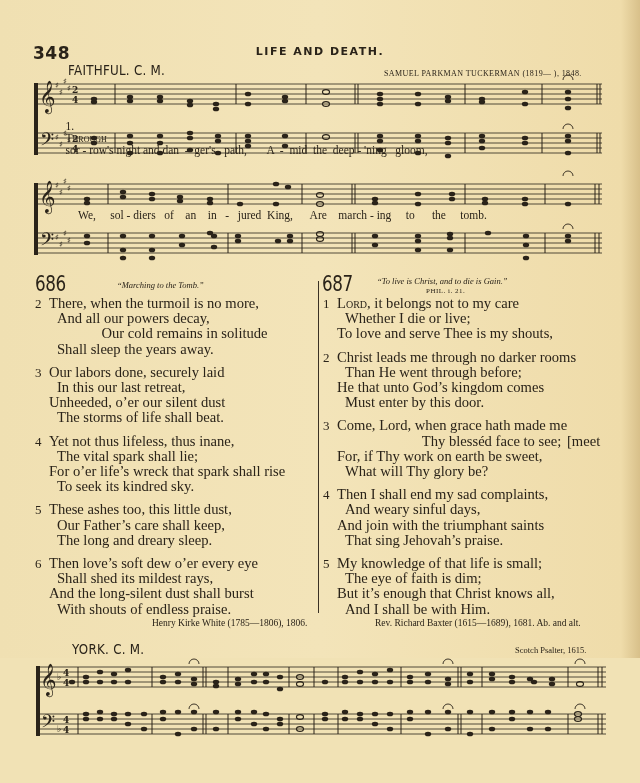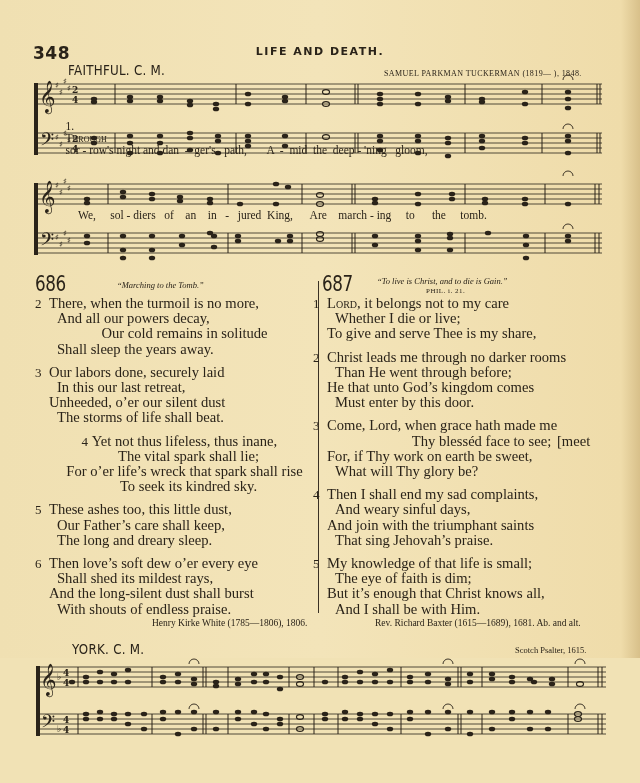--- a/index.html
+++ b/index.html
@@ -504,21 +504,21 @@
       <span class="ln ind">And all our powers decay,</span>
       <span class="ln" style="padding-left:14px;text-align:center;">Our cold remains in solitude</span>
       <span class="ln ind">Shall sleep the years away.</span>
     </div>
     <div style="margin-bottom:8px;">
       <span class="ln"><span class="vnum">3</span><span>Our labors done, securely laid</span></span>
       <span class="ln ind">In this our last retreat,</span>
       <span class="ln" style="padding-left:14px;">Unheeded, o’er our silent dust</span>
       <span class="ln ind">The storms of life shall beat.</span>
     </div>
-    <div style="margin-bottom:8px;text-align:center;">
+    <div style="margin-bottom:8px;">
       <span class="ln"><span class="vnum">4</span><span>Yet not thus lifeless, thus inane,</span></span>
       <span class="ln ind">The vital spark shall lie;</span>
       <span class="ln" style="padding-left:14px;">For o’er life’s wreck that spark shall rise</span>
       <span class="ln ind">To seek its kindred sky.</span>
     </div>
     <div style="margin-bottom:8px;">
       <span class="ln"><span class="vnum">5</span><span>These ashes too, this little dust,</span></span>
       <span class="ln ind">Our Father’s care shall keep,</span>
       <span class="ln ind">The long and dreary sleep.</span>
     </div>
@@ -530,25 +530,25 @@
     </div>
   </div>
   <div class="abs attrib" style="left:152px;top:618px;">Henry Kirke White (1785—1806), 1806.</div>
 
   <div class="abs col-rule"></div>
 
   <div class="abs hymn-num" style="left:322px;top:272px;">687</div>
   <div class="abs hymn-title" style="left:377px;top:276px;">“To live is Christ, and to die is Gain.”</div>
   <div class="abs hymn-ref" style="left:426px;top:287px;">PHIL. i. 21.</div>
 
-  <div class="abs verse" style="left:313px;top:296px;width:315px;font-family:Liberation Serif, serif;">
+  <div class="abs verse" style="left:323px;top:296px;width:315px;font-family:Liberation Serif, serif;">
     <div style="margin-bottom:8px;">
       <span class="ln"><span class="vnum">1</span><span class="sc">Lord</span><span>, it belongs not to my care</span></span>
       <span class="ln ind">Whether I die or live;</span>
-      <span class="ln" style="padding-left:14px;">To give and serve Thee is my share,</span>
+      <span class="ln" style="padding-left:14px;">To love and serve Thee is my shouts,</span>
     </div>
     <div style="margin-bottom:8px;">
       <span class="ln"><span class="vnum">2</span><span>Christ leads me through no darker rooms</span></span>
       <span class="ln ind">Than He went through before;</span>
       <span class="ln" style="padding-left:14px;">He that unto God’s kingdom comes</span>
       <span class="ln ind">Must enter by this door.</span>
     </div>
     <div style="margin-bottom:8px;">
       <span class="ln"><span class="vnum">3</span><span>Come, Lord, when grace hath made me</span></span>
       <span class="ln ind" style="position:relative;text-align:center;"><span>Thy blesséd face to see;</span><span style="position:absolute;left:244px;">[meet</span></span>

